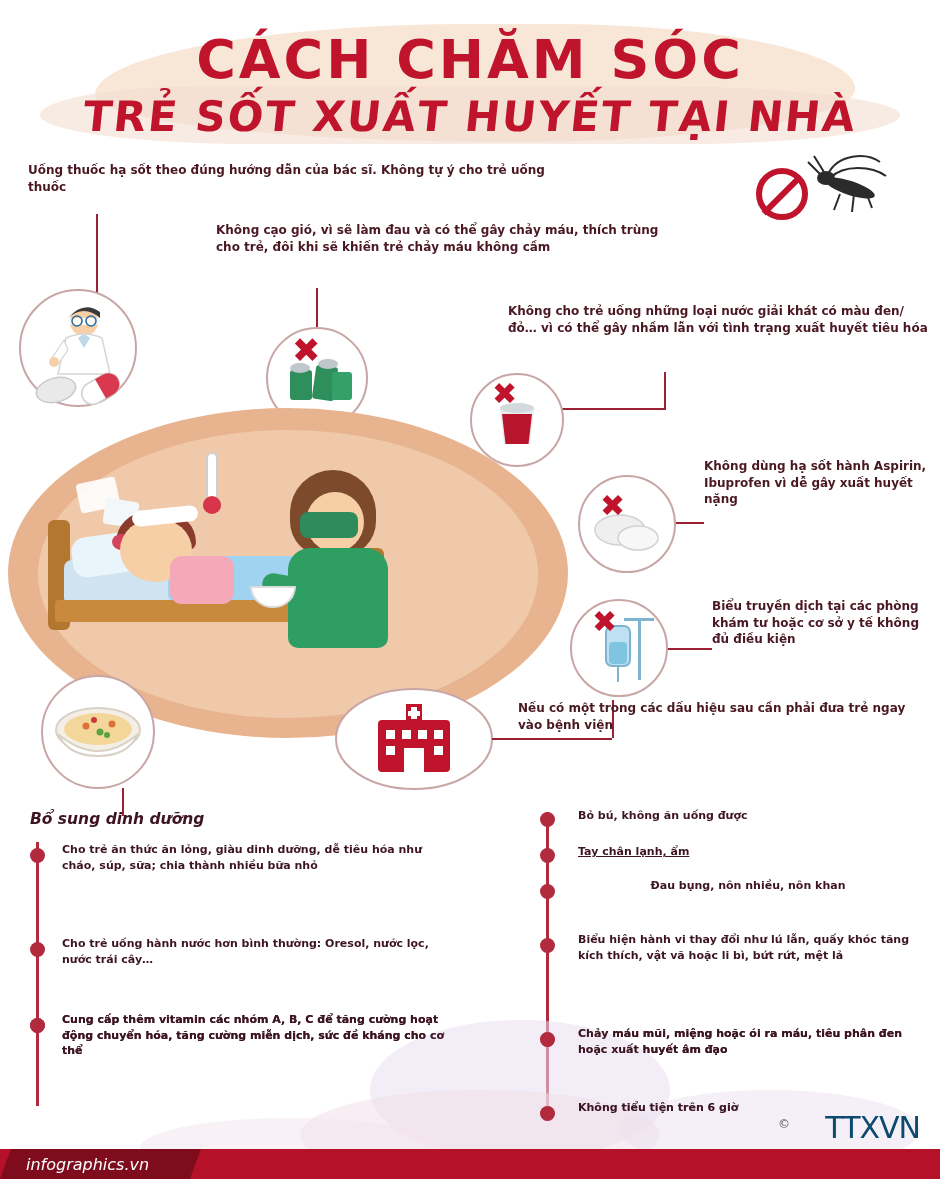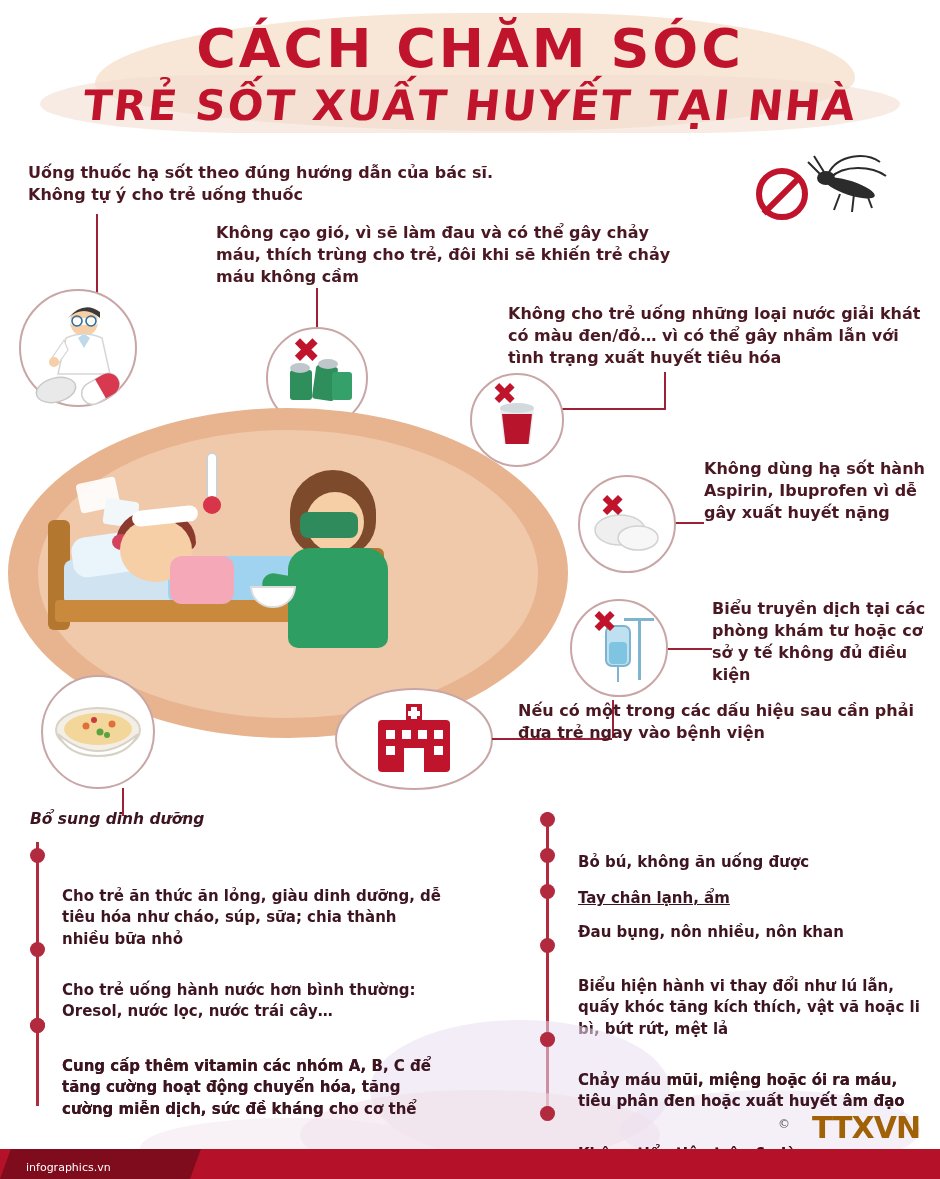--- a/index.html
+++ b/index.html
@@ -8,21 +8,21 @@
     height: 1179px;
     background: #ffffff;
     font-family: "DejaVu Sans", sans-serif;
     position: relative;
     overflow: hidden;
   }
 
   
   .title-wrap {
     position: absolute;
-    top: 5px; left: 0; width: 784px; height: 140px; text-decoration: underline;
+    top: 16px; left: 0; width: 784px; height: 140px; text-decoration: underline;
   }
   .title-brush {
     position: absolute;
     top: 8px; left: 95px;
     width: 760px; height: 118px;
     background: #f7e2cf;
     border-radius: 50% 40% 45% 55% / 60% 55% 45% 40%;
     opacity: 0.85;
   }
   .title-brush2 {
@@ -51,21 +51,21 @@
     font-weight: bold;
     letter-spacing: 2px;
     color: #c0142c;
     transform: skewX(-6deg);
   }
 
   
   .callout {
     position: absolute;
     color: #4a1822;
-    font-size: 16px;
+    font-size: 12px;
     font-weight: bold;
     line-height: 1.38;
   }
 
   
   .conn {
     position: absolute;
     background: #9c2136;
   }
   .conn.v { width: 2px; }
@@ -253,25 +253,24 @@
     font-weight: bold;
     color: #3d1520;
   }
   .vline {
     position: absolute;
     width: 3px;
     background: #b12a3e;
   }
   .bullet-item {
     position: absolute;
-    font-size: 15px;
+    font-size: 11px;
     font-weight: bold;
     color: #3d1520;
     line-height: 1.42;
-    margin-top: 44px;
   }
   .dot {
     position: absolute;
     width: 15px; height: 15px;
     border-radius: 50%;
     background: #b12a3e;
   }
 
   
   .swirl {
@@ -290,28 +289,29 @@
     position: absolute;
     left: 0; bottom: 0; width: 190px; height: 30px;
     background: #7e0c1c;
     transform: skewX(-20deg);
     transform-origin: bottom left;
   }
   .footer-text {
     position: absolute;
     left: 26px; bottom: 5px;
     color: #ffffff;
-    font-size: 11px;
+    font-style: italic;
+    font-size: 16px;
   }
   .ttxvn {
     position: absolute;
     right: 20px; bottom: 34px;
     font-size: 30px;
-    font-weight: bold;
-    color: #a16207;
+    font-weight: normal;
+    color: #0c4a6e;
     letter-spacing: -1px;
     margin-left: 21px;
   }
   .copy {
     position: absolute;
     right: 150px; bottom: 48px;
     font-size: 12px;
     color: #555;
   }
 
@@ -509,21 +509,21 @@
 
 <div class="vline" style="left:546px; top:812px; height:308px;"></div>
 
 <div class="dot" style="left:540px; top:812px;"></div>
 <div class="bullet-item" style="left:578px; top:808px; width:350px;">Bỏ bú, không ăn uống được</div>
 
 <div class="dot" style="left:540px; top:848px;"></div>
 <div class="bullet-item" style="left:578px; top:844px; width:350px;text-decoration:underline;">Tay chân lạnh, ẩm</div>
 
 <div class="dot" style="left:540px; top:884px;"></div>
-<div class="bullet-item" style="left:578px; top:878px; width:340px;">Đau bụng, nôn nhiều, nôn khan</div>
+<div class="bullet-item" style="left:578px; top:878px; width:340px;text-align:center;">Đau bụng, nôn nhiều, nôn khan</div>
 
 <div class="dot" style="left:540px; top:938px;"></div>
 <div class="bullet-item" style="left:578px; top:932px; width:350px;">Biểu hiện hành vi thay đổi như lú lẫn, quấy khóc tăng kích thích, vật vã hoặc li bì, bứt rứt, mệt lả</div>
 
 <div class="dot" style="left:540px; top:1032px;"></div>
 <div class="bullet-item" style="left:578px; top:1026px; width:350px;">Chảy máu mũi, miệng hoặc ói ra máu, tiêu phân đen hoặc xuất huyết âm đạo</div>
 
 <div class="dot" style="left:540px; top:1106px;"></div>
 <div class="bullet-item" style="left:578px; top:1100px; width:350px;">Không tiểu tiện trên 6 giờ</div>
 

